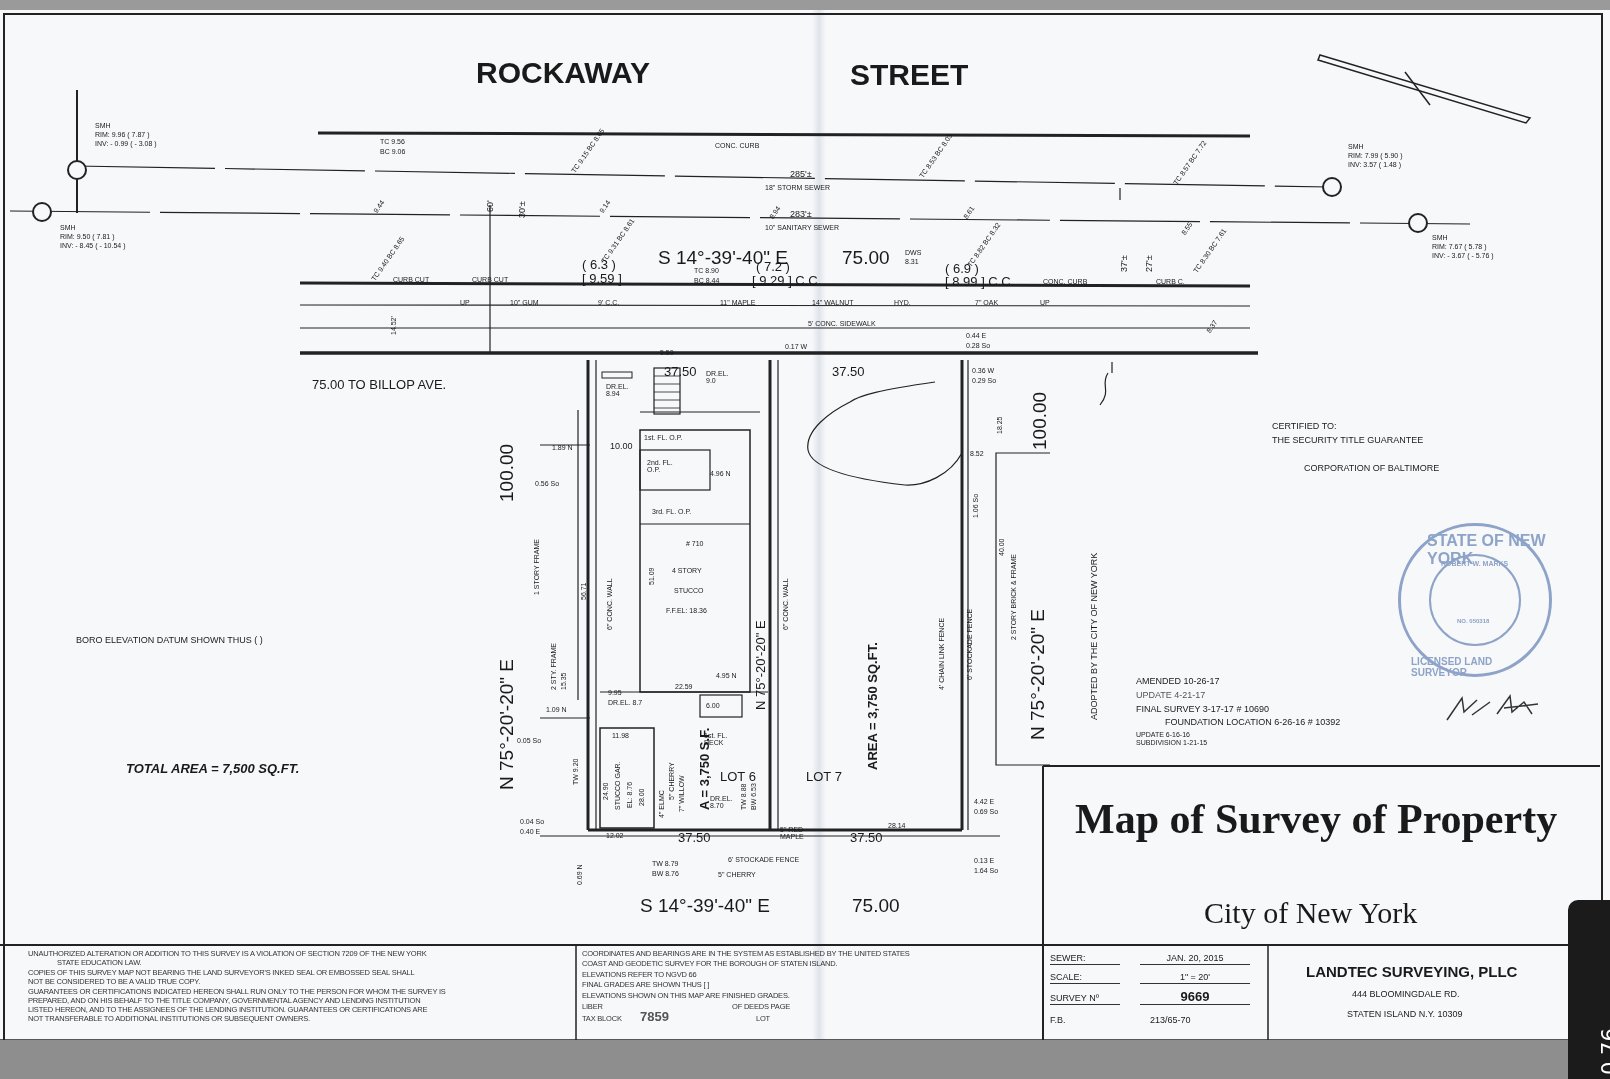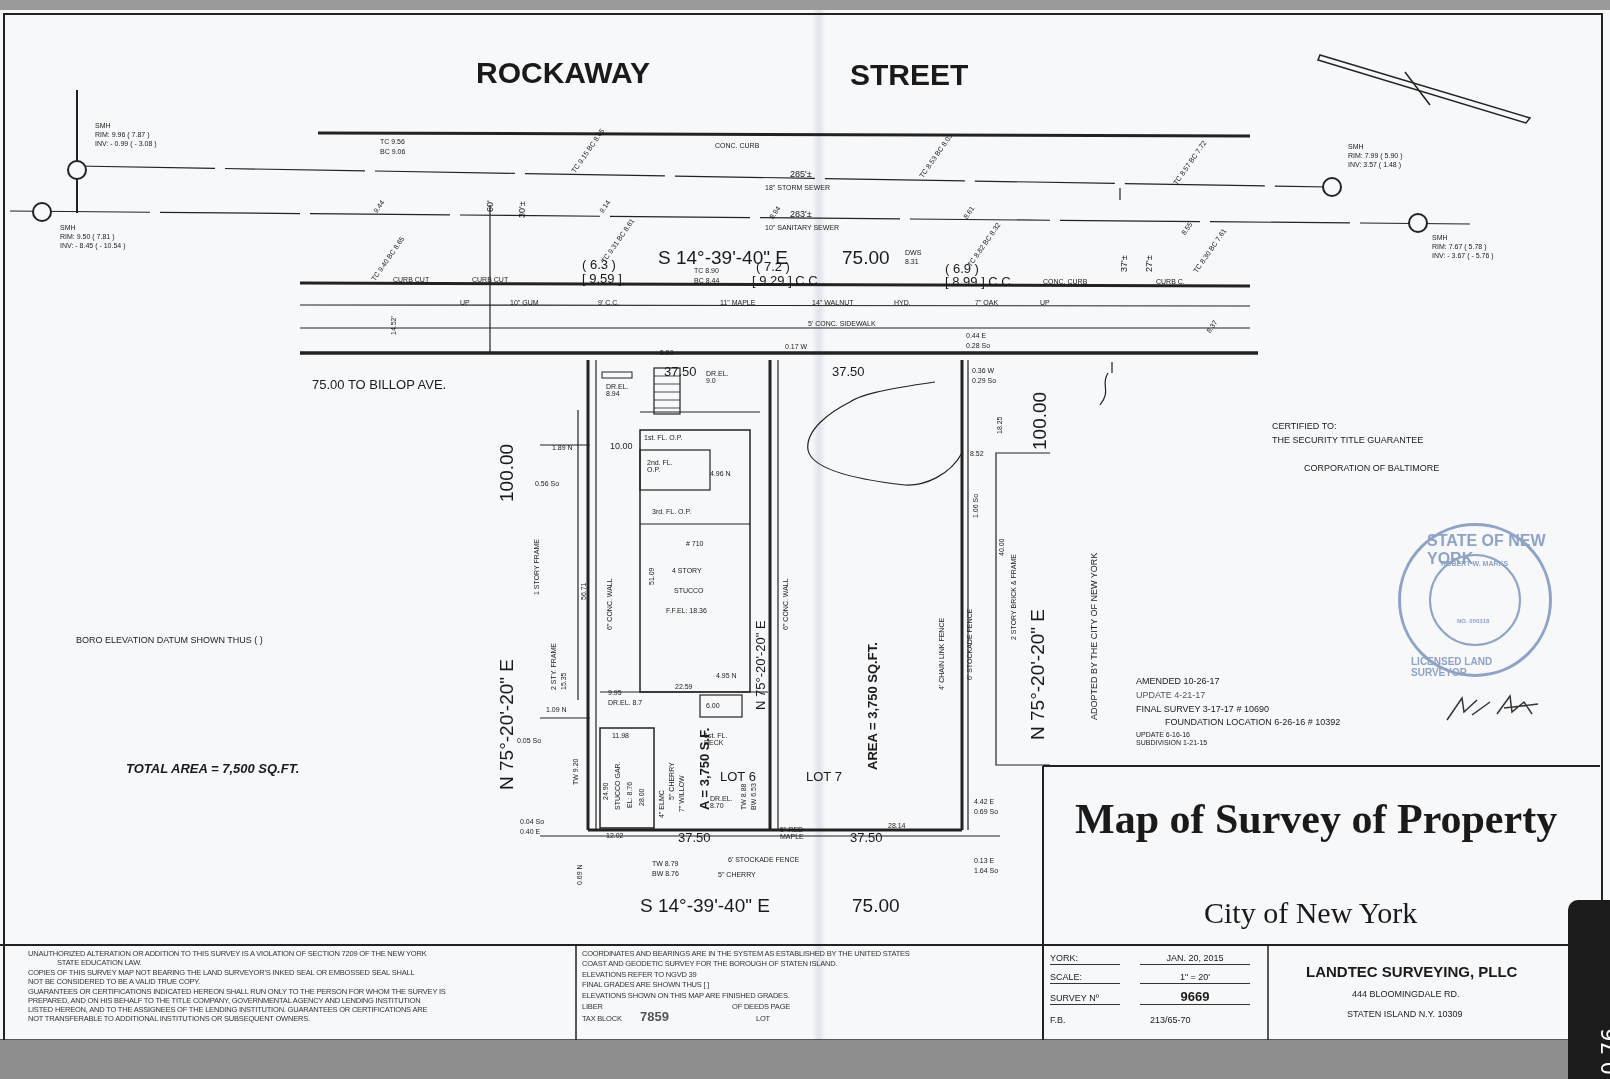--- a/index.html
+++ b/index.html
@@ -286,21 +286,21 @@
     <div class="txt" style="left:56px;top:92px;font-size:6px;">NO. 050318</div>
     <div class="txt" style="left:10px;top:130px;font-size:10px;">LICENSED LAND SURVEYOR</div>
   </div>
   <svg style="position:absolute;left:1442px;top:680px;" width="110" height="40">
     <path d="M5,30 L20,8 L22,22 L35,10 M30,25 L48,12 M55,24 L68,6 L70,22 L82,12 L90,24 M62,18 L96,14" stroke="#333" stroke-width="1.5" fill="none"></path>
   </svg>
 
   <div class="t title-main" style="left:1075px;top:788px;">Map of Survey of Property</div>
   <div class="t title-sub" style="left:1204px;top:888px;">City of New York</div>
 
-  <div class="t sm ul" style="left:1050px;top:944px;width:70px;">YORK:</div>
+  <div class="t sm ul" style="left:1050px;top:944px;width:70px;">SEWER:</div>
   <div class="t sm ul" style="left:1140px;top:944px;width:110px;text-align:center;">JAN. 20, 2015</div>
   <div class="t sm ul" style="left:1050px;top:963px;width:70px;">SCALE:</div>
   <div class="t sm ul" style="left:1140px;top:963px;width:110px;text-align:center;">1" = 20'</div>
   <div class="t sm ul" style="left:1050px;top:984px;width:70px;">SURVEY Nº</div>
   <div class="t md ul" style="left:1140px;top:980px;width:110px;text-align:center;font-weight:bold;">9669</div>
   <div class="t sm" style="left:1050px;top:1006px;">F.B.</div>
   <div class="t sm" style="left:1150px;top:1006px;">213/65-70</div>
 
   <div class="t md" style="left:1306px;top:954px;font-weight:bold;font-size:15px;">LANDTEC SURVEYING, PLLC</div>
   <div class="t sm" style="left:1352px;top:980px;">444 BLOOMINGDALE RD.</div>
@@ -312,21 +312,21 @@
     <div class="t legal" style="left:28px;top:959px;">COPIES OF THIS SURVEY MAP NOT BEARING THE LAND SURVEYOR'S INKED SEAL OR EMBOSSED SEAL SHALL</div>
     <div class="t legal" style="left:28px;top:968px;">NOT BE CONSIDERED TO BE A VALID TRUE COPY.</div>
     <div class="t legal" style="left:28px;top:978px;">GUARANTEES OR CERTIFICATIONS INDICATED HEREON SHALL RUN ONLY TO THE PERSON FOR WHOM THE SURVEY IS</div>
     <div class="t legal" style="left:28px;top:987px;">PREPARED, AND ON HIS BEHALF TO THE TITLE COMPANY, GOVERNMENTAL AGENCY AND LENDING INSTITUTION</div>
     <div class="t legal" style="left:28px;top:996px;">LISTED HEREON, AND TO THE ASSIGNEES OF THE LENDING INSTITUTION. GUARANTEES OR CERTIFICATIONS ARE</div>
     <div class="t legal" style="left:28px;top:1005px;">NOT TRANSFERABLE TO ADDITIONAL INSTITUTIONS OR SUBSEQUENT OWNERS.</div>
   </div>
   <div>
     <div class="t legal" style="left:582px;top:940px;">COORDINATES AND BEARINGS ARE IN THE SYSTEM AS ESTABLISHED BY THE UNITED STATES</div>
     <div class="t legal" style="left:582px;top:950px;">COAST AND GEODETIC SURVEY FOR THE BOROUGH OF STATEN ISLAND.</div>
-    <div class="t legal" style="left:582px;top:961px;">ELEVATIONS REFER TO NGVD 39</div>
+    <div class="t legal" style="left:582px;top:961px;">ELEVATIONS REFER TO NGVD 66</div>
     <div class="t legal" style="left:582px;top:971px;">FINAL GRADES ARE SHOWN THUS    [  ]</div>
     <div class="t legal" style="left:582px;top:982px;">ELEVATIONS SHOWN ON THIS MAP ARE FINISHED GRADES.</div>
     <div class="t legal" style="left:582px;top:993px;">LIBER</div>
     <div class="t legal" style="left:732px;top:993px;">OF DEEDS PAGE</div>
     <div class="t legal" style="left:582px;top:1005px;">TAX BLOCK</div>
     <div class="t md" style="left:640px;top:1000px;color:#555;font-weight:bold;">7859</div>
     <div class="t legal" style="left:756px;top:1005px;">LOT</div>
   </div>
 </div>
 

